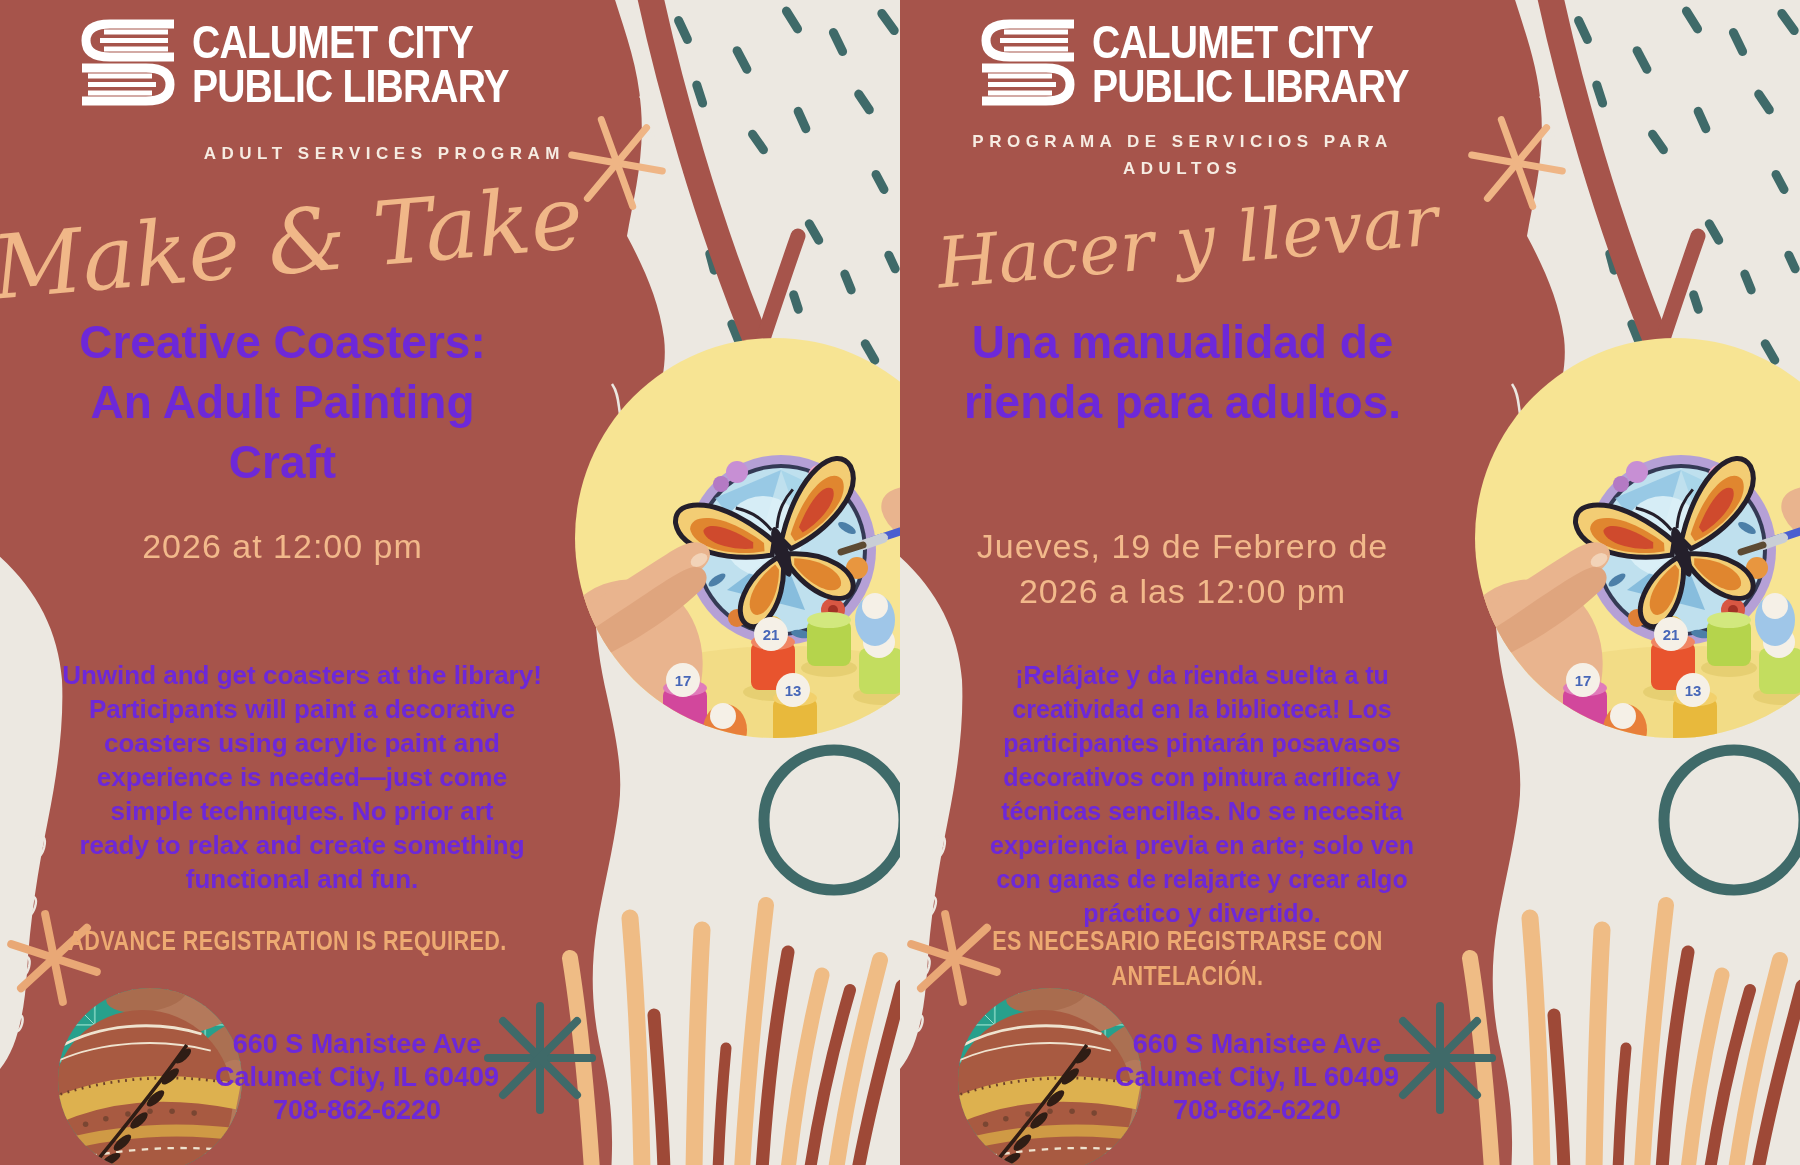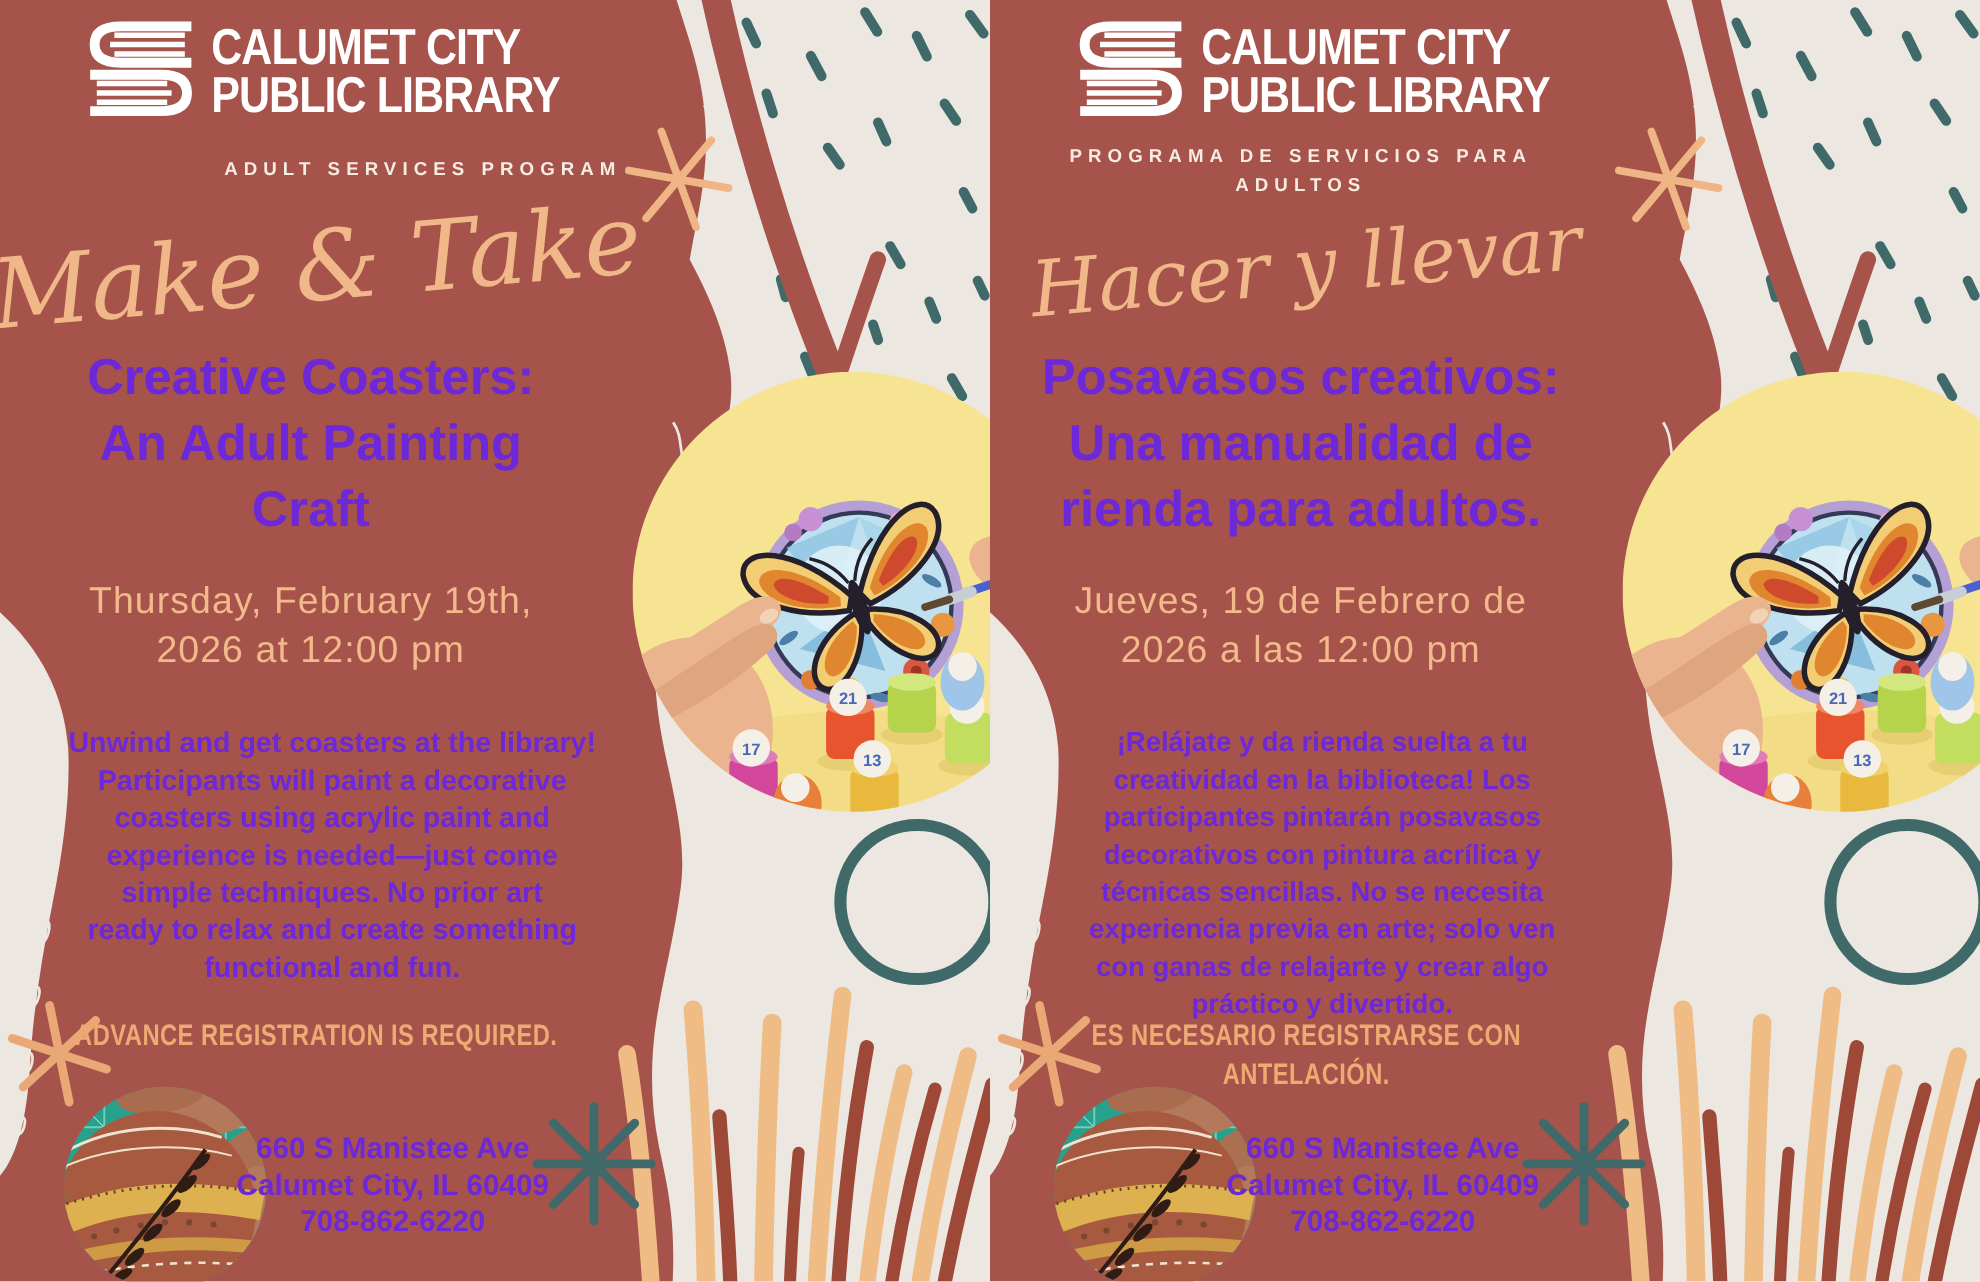--- a/index.html
+++ b/index.html
@@ -317,21 +317,20 @@
       <span>ADULT SERVICES PROGRAM</span>
       <span></span>
     </div>
     <div class="txt script">Make &amp; Take</div>
     <div class="txt title">
       <span>Creative Coasters:</span>
       <span>An Adult Painting</span>
       <span>Craft</span>
     </div>
     <div class="txt date">
-      <span>Thursday, February 19th,</span>
       <span>2026 at 12:00 pm</span>
     </div>
     <div class="txt body-block">
       <span>Unwind and get coasters at the library!</span>
       <span>Participants will paint a decorative</span>
       <span>coasters using acrylic paint and</span>
       <span>experience is needed—just come</span>
       <span>simple techniques. No prior art</span>
       <span>ready to relax and create something</span>
       <span>functional and fun.</span>
@@ -362,21 +361,20 @@
         <div>CALUMET CITY</div>
         <div>PUBLIC LIBRARY</div>
       </div>
     </div>
     <div class="txt program">
       <span>PROGRAMA DE SERVICIOS PARA</span>
       <span>ADULTOS</span>
     </div>
     <div class="txt script">Hacer y llevar</div>
     <div class="txt title">
-      <span>Posavasos creativos:</span>
       <span>Una manualidad de</span>
       <span>rienda para adultos.</span>
     </div>
     <div class="txt date">
       <span>Jueves, 19 de Febrero de</span>
       <span>2026 a las 12:00 pm</span>
     </div>
     <div class="txt body-block">
       <span>¡Relájate y da rienda suelta a tu</span>
       <span>creatividad en la biblioteca! Los</span>

